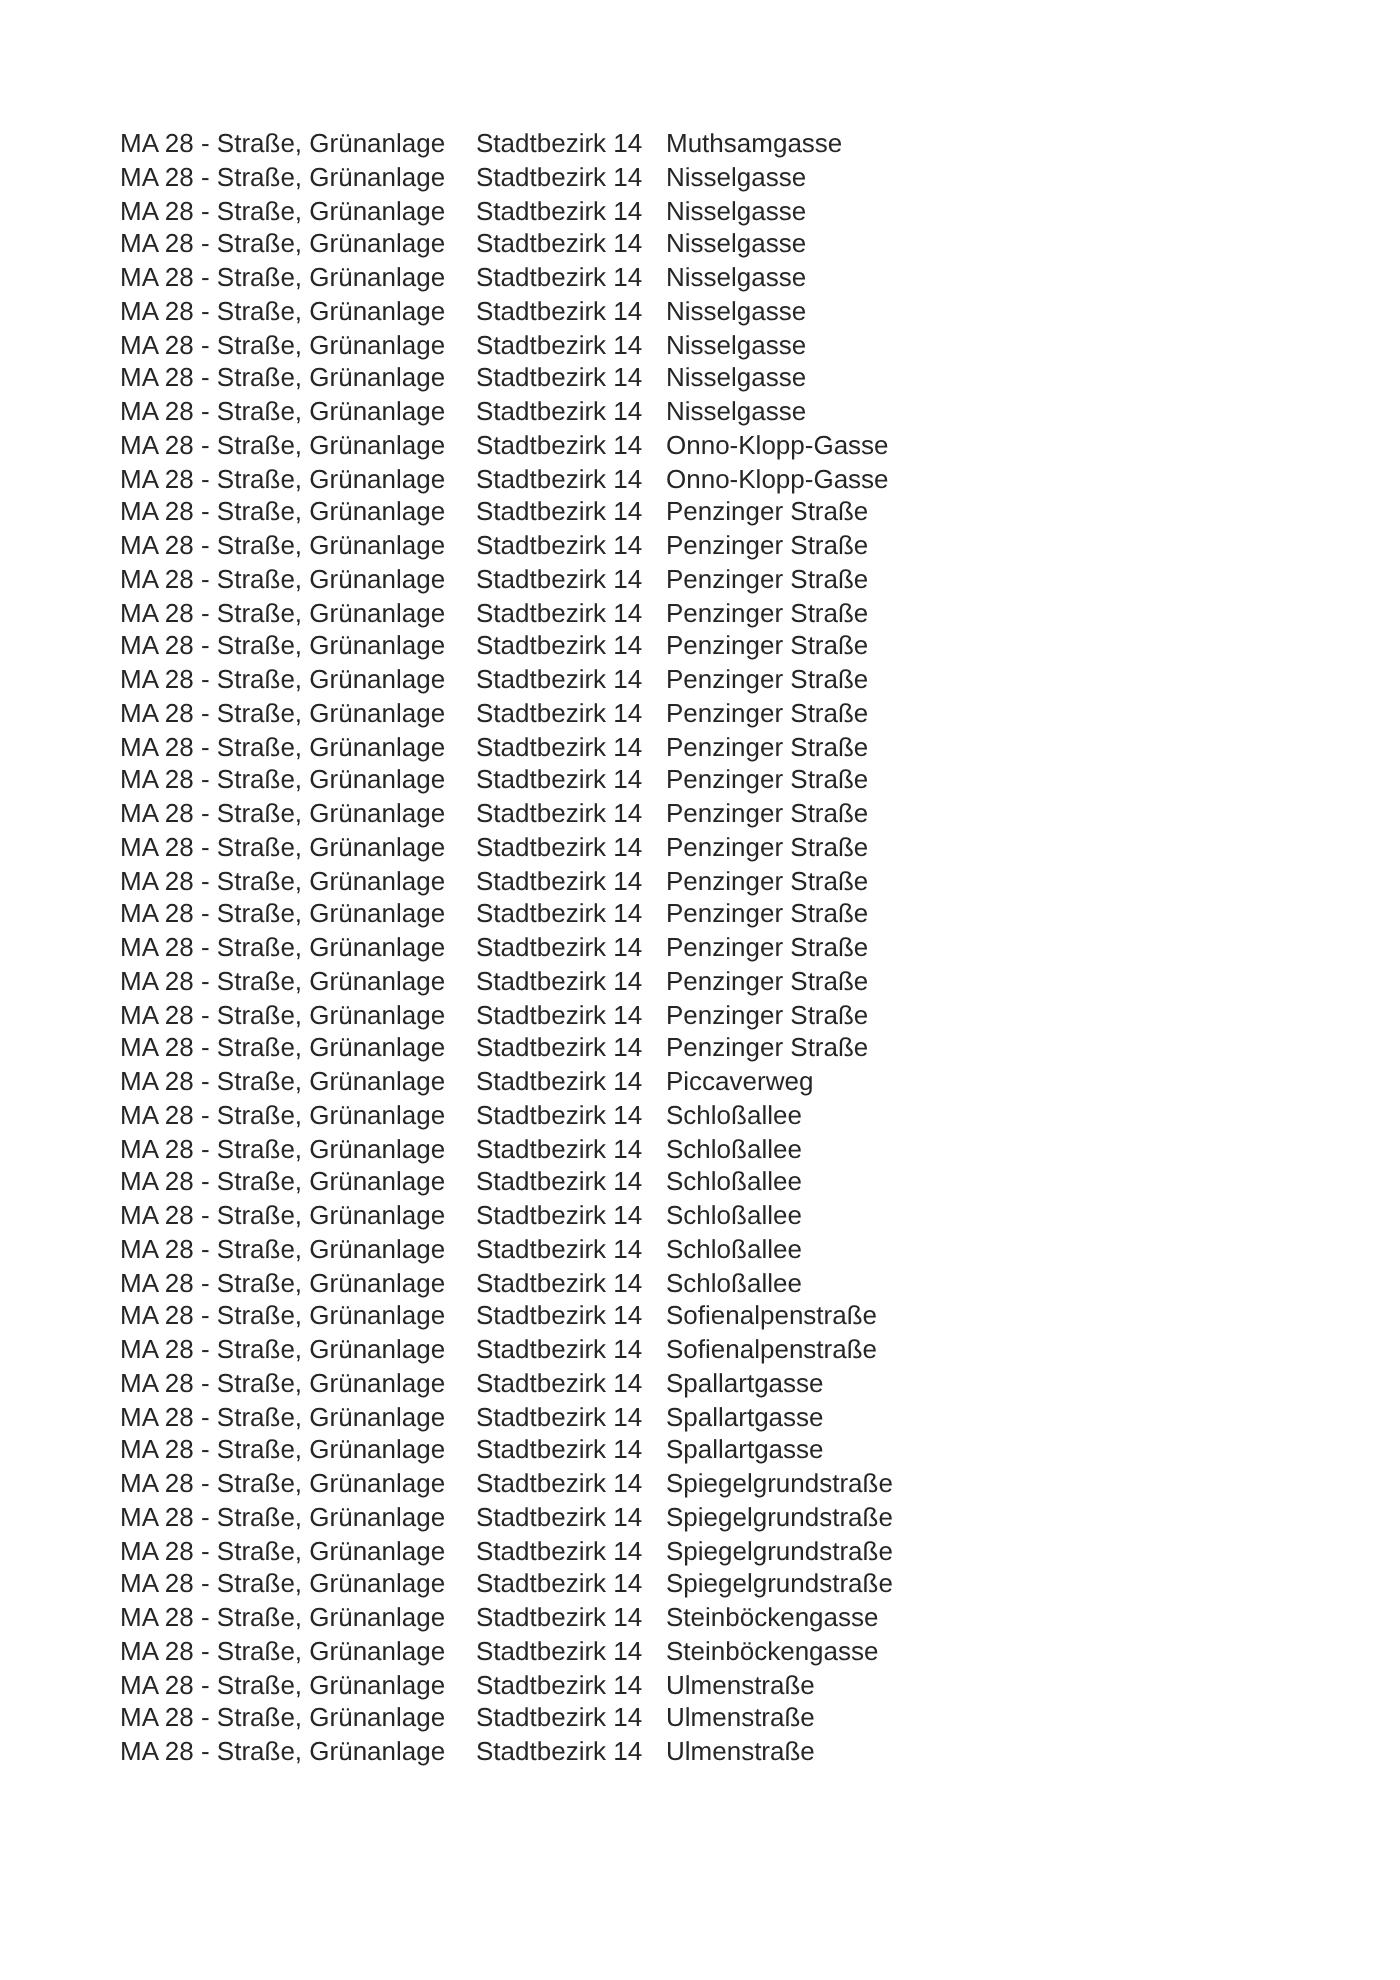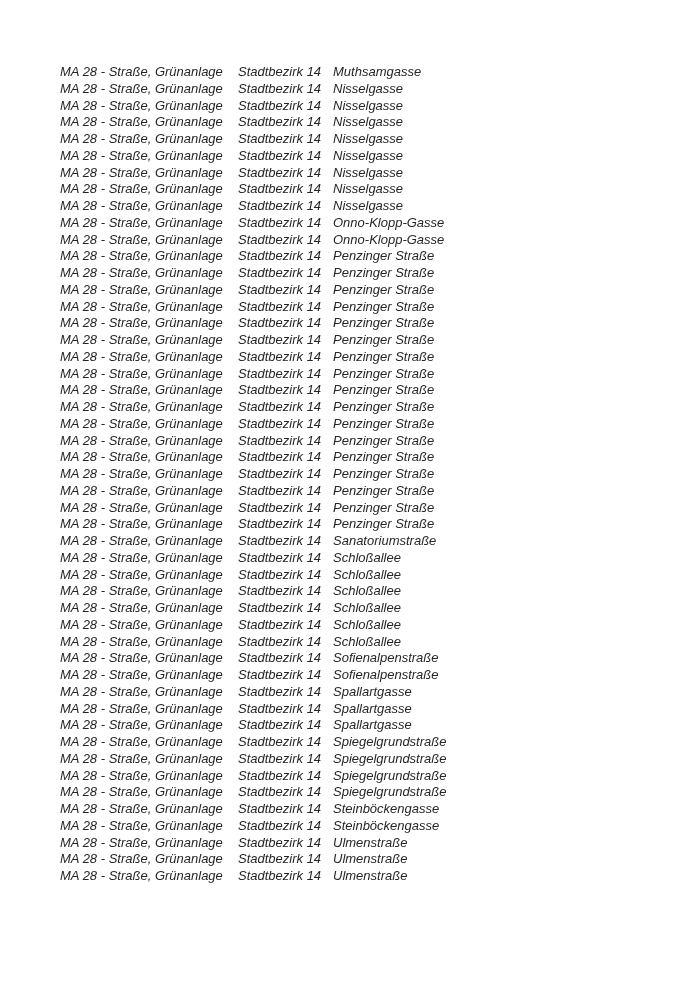--- a/index.html
+++ b/index.html
@@ -11,21 +11,20 @@
     height: 990px;
     background: #ffffff;
     position: relative;
     overflow: hidden;
     font-family: "Liberation Sans", sans-serif;
   }
   .street-table {
     position: absolute;
     left: 60px;
     top: 64px;
-    font-style: italic;
   }
   .row {
     white-space: nowrap;
     line-height: 16.75px;
     font-size: 13px;
     color: #262626;
   }
   .cell {
     display: inline-block;
     vertical-align: top;
@@ -58,21 +57,21 @@
     <div class="row"><span class="cell department">MA 28 - Straße, Grünanlage</span><span class="cell district">Stadtbezirk 14</span><span class="cell street">Penzinger Straße</span></div>
     <div class="row"><span class="cell department">MA 28 - Straße, Grünanlage</span><span class="cell district">Stadtbezirk 14</span><span class="cell street">Penzinger Straße</span></div>
     <div class="row"><span class="cell department">MA 28 - Straße, Grünanlage</span><span class="cell district">Stadtbezirk 14</span><span class="cell street">Penzinger Straße</span></div>
     <div class="row"><span class="cell department">MA 28 - Straße, Grünanlage</span><span class="cell district">Stadtbezirk 14</span><span class="cell street">Penzinger Straße</span></div>
     <div class="row"><span class="cell department">MA 28 - Straße, Grünanlage</span><span class="cell district">Stadtbezirk 14</span><span class="cell street">Penzinger Straße</span></div>
     <div class="row"><span class="cell department">MA 28 - Straße, Grünanlage</span><span class="cell district">Stadtbezirk 14</span><span class="cell street">Penzinger Straße</span></div>
     <div class="row"><span class="cell department">MA 28 - Straße, Grünanlage</span><span class="cell district">Stadtbezirk 14</span><span class="cell street">Penzinger Straße</span></div>
     <div class="row"><span class="cell department">MA 28 - Straße, Grünanlage</span><span class="cell district">Stadtbezirk 14</span><span class="cell street">Penzinger Straße</span></div>
     <div class="row"><span class="cell department">MA 28 - Straße, Grünanlage</span><span class="cell district">Stadtbezirk 14</span><span class="cell street">Penzinger Straße</span></div>
     <div class="row"><span class="cell department">MA 28 - Straße, Grünanlage</span><span class="cell district">Stadtbezirk 14</span><span class="cell street">Penzinger Straße</span></div>
-    <div class="row"><span class="cell department">MA 28 - Straße, Grünanlage</span><span class="cell district">Stadtbezirk 14</span><span class="cell street">Sanatoriumstraße</span></div>
+    <div class="row"><span class="cell department">MA 28 - Straße, Grünanlage</span><span class="cell district">Stadtbezirk 14</span><span class="cell street">Piccaverweg</span></div>
     <div class="row"><span class="cell department">MA 28 - Straße, Grünanlage</span><span class="cell district">Stadtbezirk 14</span><span class="cell street">Schloßallee</span></div>
     <div class="row"><span class="cell department">MA 28 - Straße, Grünanlage</span><span class="cell district">Stadtbezirk 14</span><span class="cell street">Schloßallee</span></div>
     <div class="row"><span class="cell department">MA 28 - Straße, Grünanlage</span><span class="cell district">Stadtbezirk 14</span><span class="cell street">Schloßallee</span></div>
     <div class="row"><span class="cell department">MA 28 - Straße, Grünanlage</span><span class="cell district">Stadtbezirk 14</span><span class="cell street">Schloßallee</span></div>
     <div class="row"><span class="cell department">MA 28 - Straße, Grünanlage</span><span class="cell district">Stadtbezirk 14</span><span class="cell street">Schloßallee</span></div>
     <div class="row"><span class="cell department">MA 28 - Straße, Grünanlage</span><span class="cell district">Stadtbezirk 14</span><span class="cell street">Schloßallee</span></div>
     <div class="row"><span class="cell department">MA 28 - Straße, Grünanlage</span><span class="cell district">Stadtbezirk 14</span><span class="cell street">Sofienalpenstraße</span></div>
     <div class="row"><span class="cell department">MA 28 - Straße, Grünanlage</span><span class="cell district">Stadtbezirk 14</span><span class="cell street">Sofienalpenstraße</span></div>
     <div class="row"><span class="cell department">MA 28 - Straße, Grünanlage</span><span class="cell district">Stadtbezirk 14</span><span class="cell street">Spallartgasse</span></div>
     <div class="row"><span class="cell department">MA 28 - Straße, Grünanlage</span><span class="cell district">Stadtbezirk 14</span><span class="cell street">Spallartgasse</span></div>

